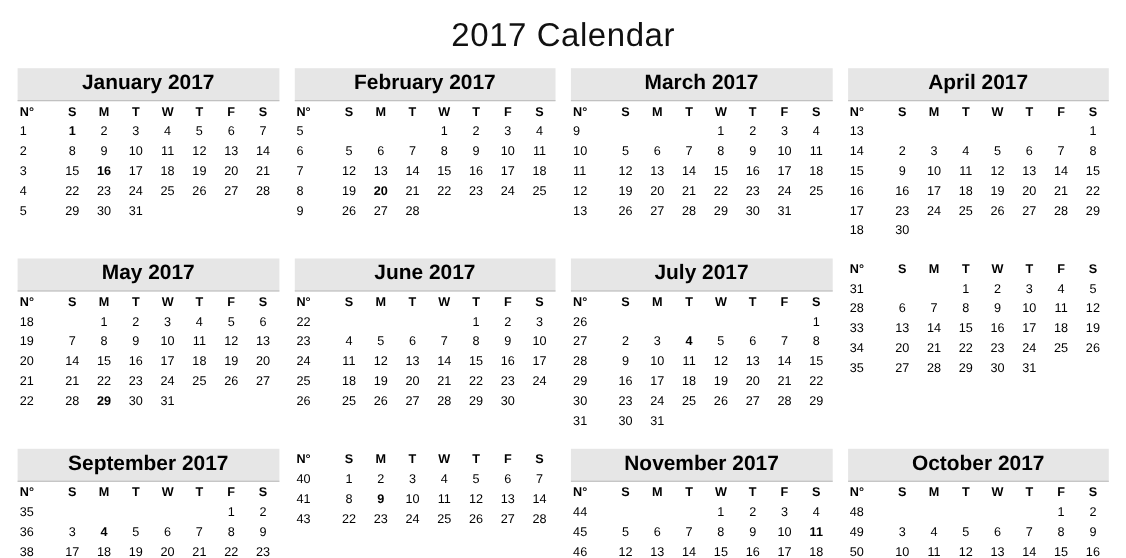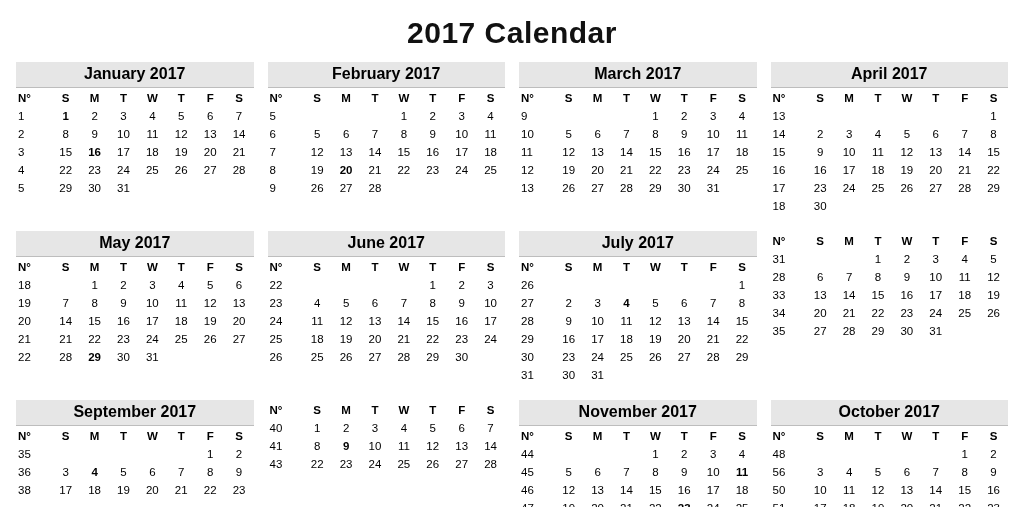--- a/index.html
+++ b/index.html
@@ -17,40 +17,40 @@
   #page {
     width: 1024px;
     height: 507px;
     position: relative;
     box-sizing: border-box;
     padding: 0 16px;
   }
   #title {
     text-align: center;
     font-size: 30px;
-    font-weight: bold;
+    font-weight: normal;
     letter-spacing: 0.5px;
     margin: 16px 0 12px 0;
     color: #111;
   }
   .grid {
     display: grid;
     grid-template-columns: repeat(4, 1fr);
     grid-template-rows: repeat(3, auto);
     column-gap: 14px;
     row-gap: 16px;
   }
   .month {
     width: 100%;
   }
   .month-header {
     background: #e6e6e6;
     text-align: center;
     font-weight: bold;
-    font-size: 16px;
+    font-size: 19px;
     padding: 3px 0 4px 0;
     border-bottom: 1px solid #bdbdbd;
     color: #000;
   }
   table.cal {
     width: 100%;
     border-collapse: collapse;
     table-layout: fixed;
     font-size: 11.5px;
     margin-top: 2px;
@@ -832,21 +832,21 @@
               <td class="wk">48</td>
               <td class="empty"></td>
               <td class="empty"></td>
               <td class="empty"></td>
               <td class="empty"></td>
               <td class="empty"></td>
               <td>1</td>
               <td>2</td>
             </tr>
             <tr>
-              <td class="wk">56</td>
+              <td class="wk">49</td>
               <td>3</td>
               <td>4</td>
               <td>5</td>
               <td>6</td>
               <td>7</td>
               <td>8</td>
               <td>9</td>
             </tr>
             <tr>
               <td class="wk">50</td>

